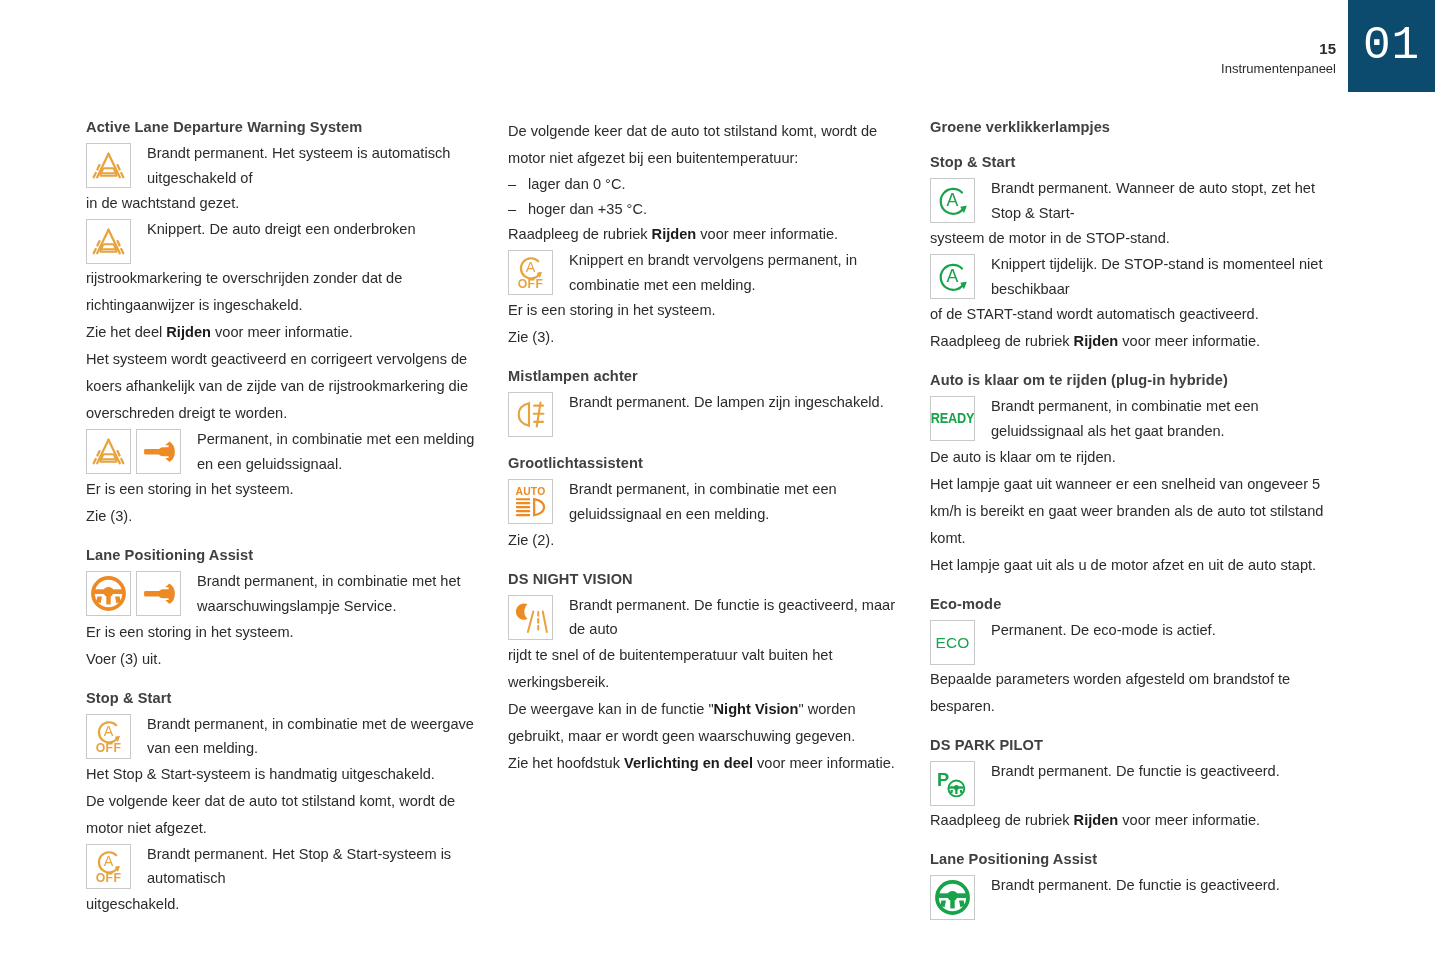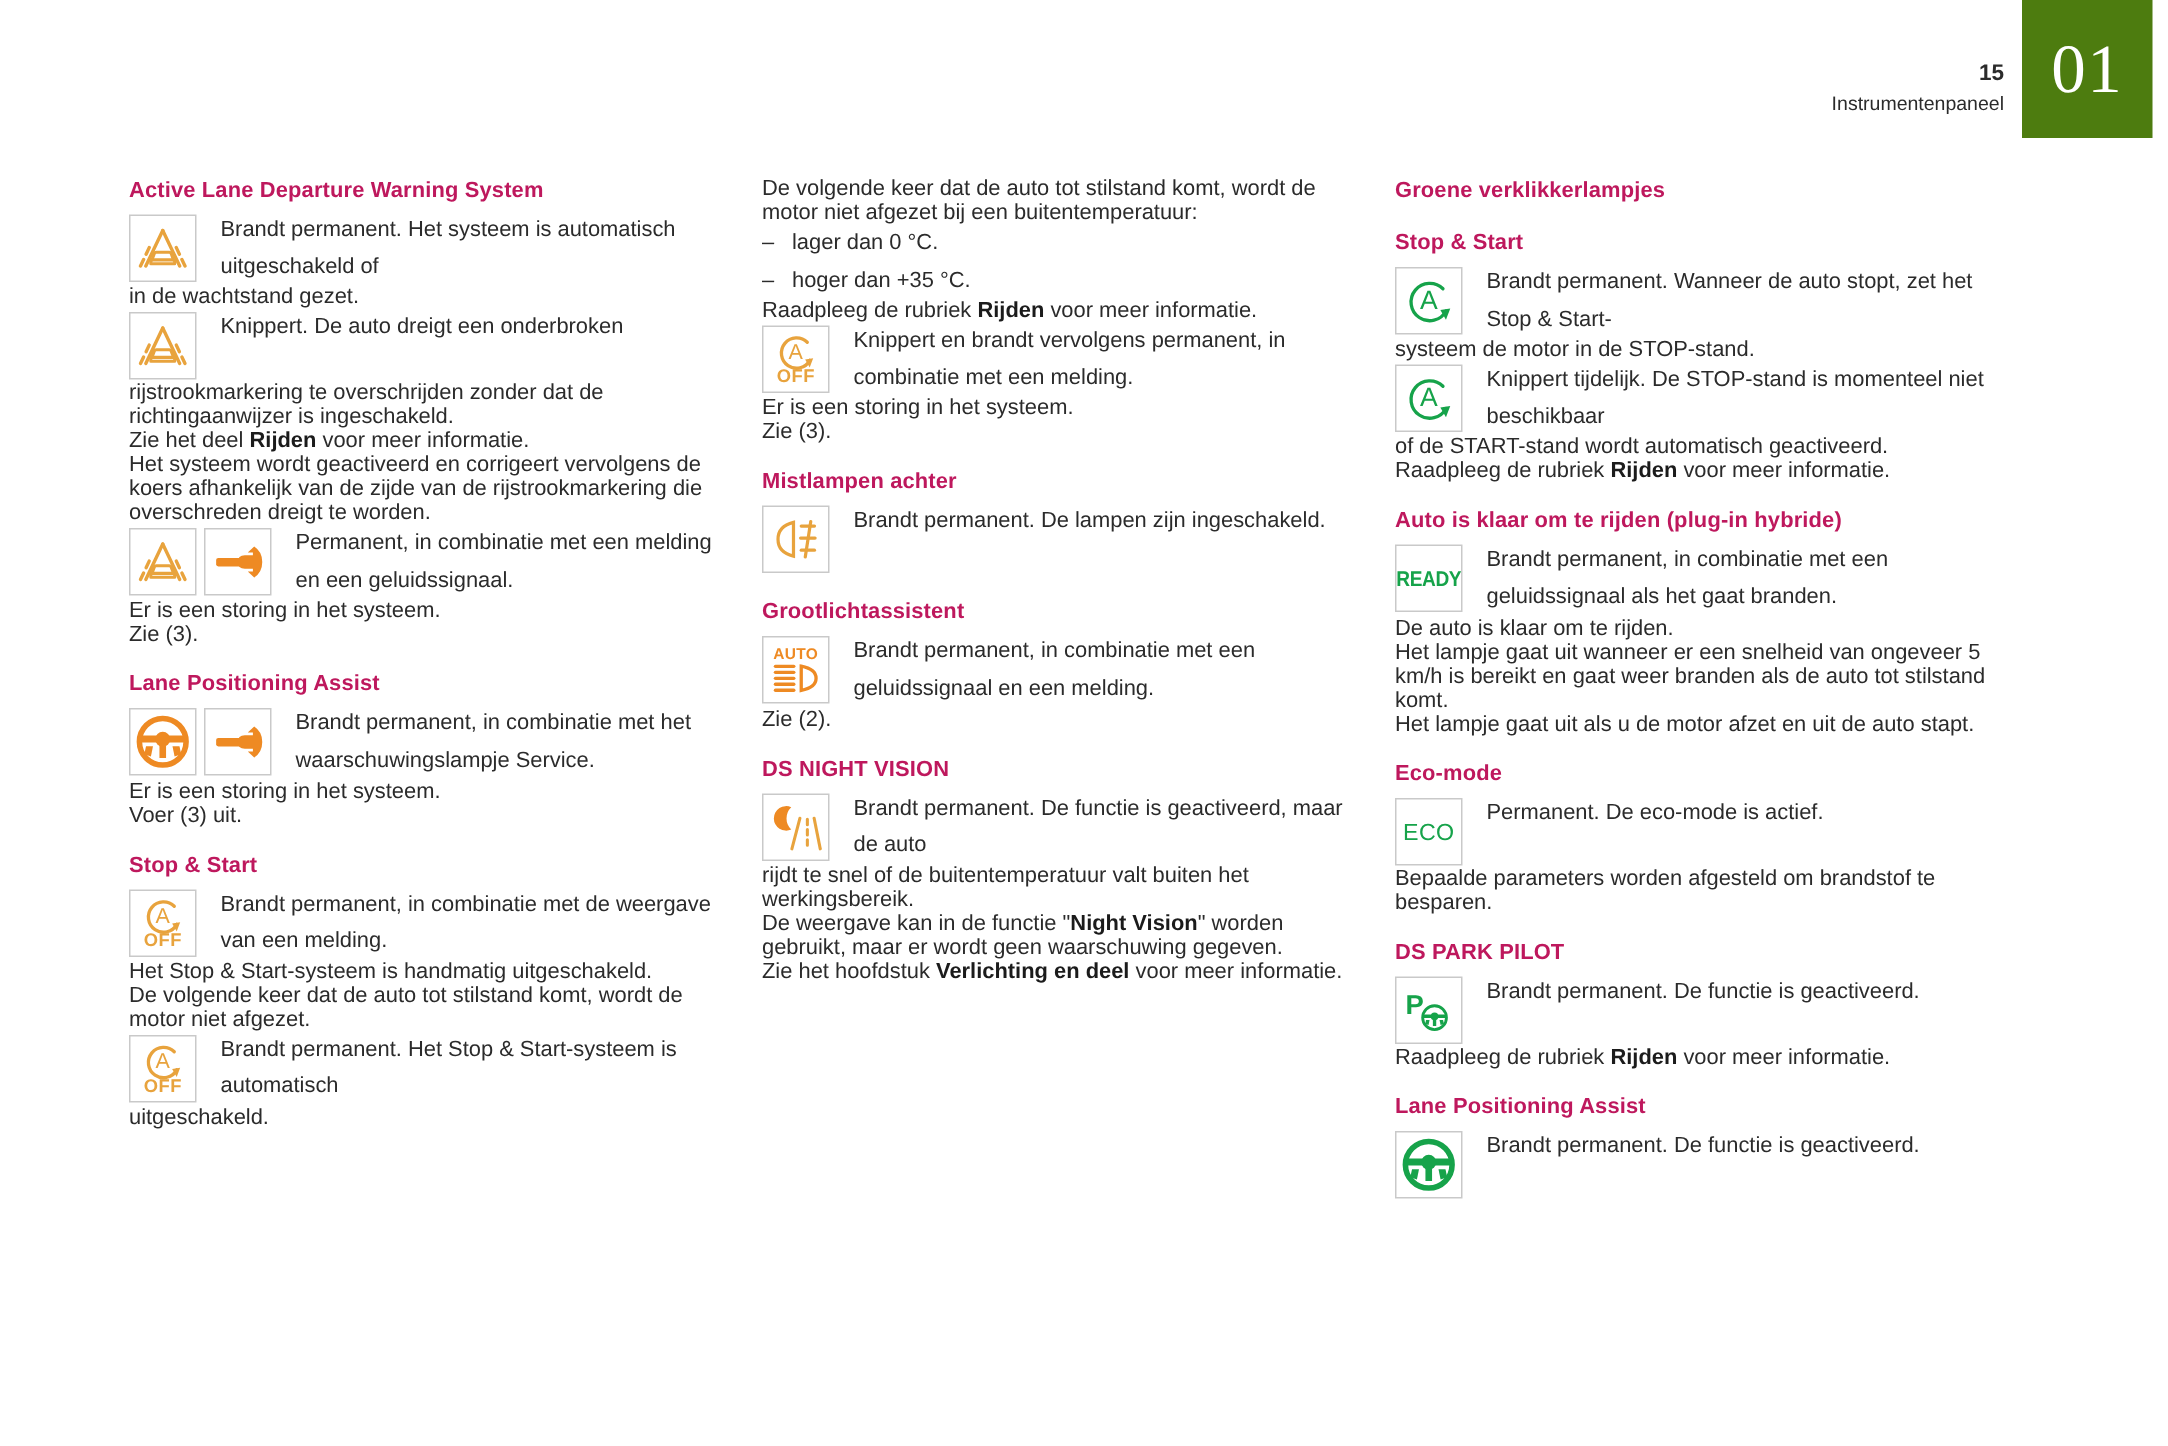--- a/index.html
+++ b/index.html
@@ -18,23 +18,23 @@
   #header {
     position: absolute;
     top: 0; right: 10px;
     width: 100%;
     height: 92px;
   }
   .chapter-tab {
     position: absolute;
     top: 0; right: 0;
     width: 87px; height: 92px;
-    background: #4d7c0f;
+    background: #0c4a6e;
     color: #ffffff;
-    font-family: Liberation Serif, serif;
+    font-family: Liberation Mono, monospace;
     font-size: 46px;
     line-height: 92px;
     text-align: center;
     letter-spacing: 1px;
   }
   .header-meta {
     position: absolute;
     top: 40px;
     right: 99px;
     text-align: right;
@@ -63,30 +63,30 @@
   }
   .column {
     width: 398px;
     margin-right: 24px;
   }
   .column:last-child { margin-right: 0; }
 
   .sec-title {
     font-size: 14.6px;
     font-weight: bold;
-    color: #be185d;
+    color: #404040;
     margin: 0 0 4px 0;
     line-height: 19px;
     letter-spacing: .1px;
   }
   .sec-title.spaced { margin-top: 16px; }
 
   .para {
     font-size: 14.6px;
-    line-height: 16px;
+    line-height: 27px;
     margin: 0;
     color: #2b2b2b;
   }
   .para b { font-weight: bold; color: #1b1b1b; }
 
   
   .iconblock { overflow: hidden; }
   .iconblock .icons {
     float: left;
     margin: 2px 8px 1px 0;

